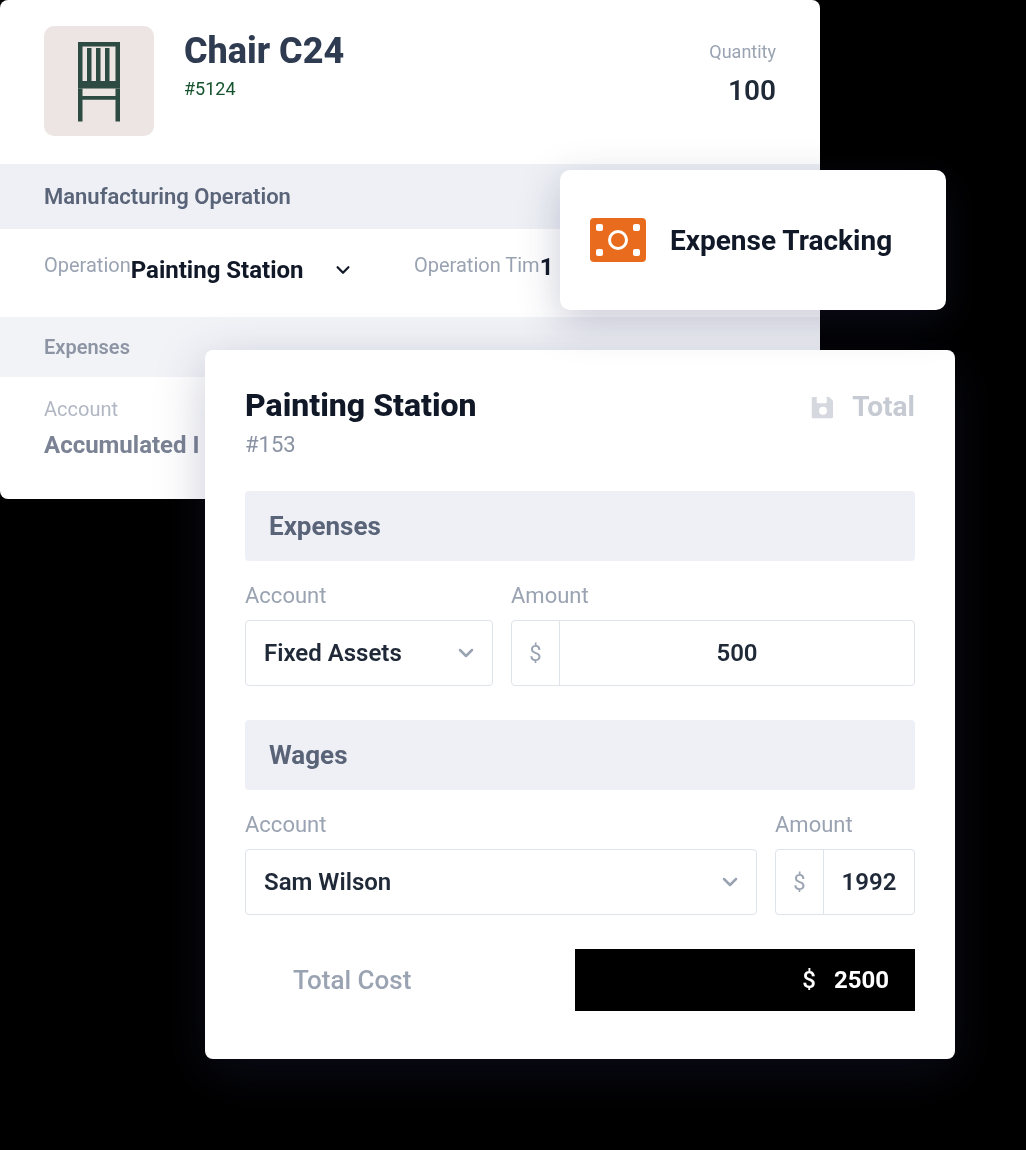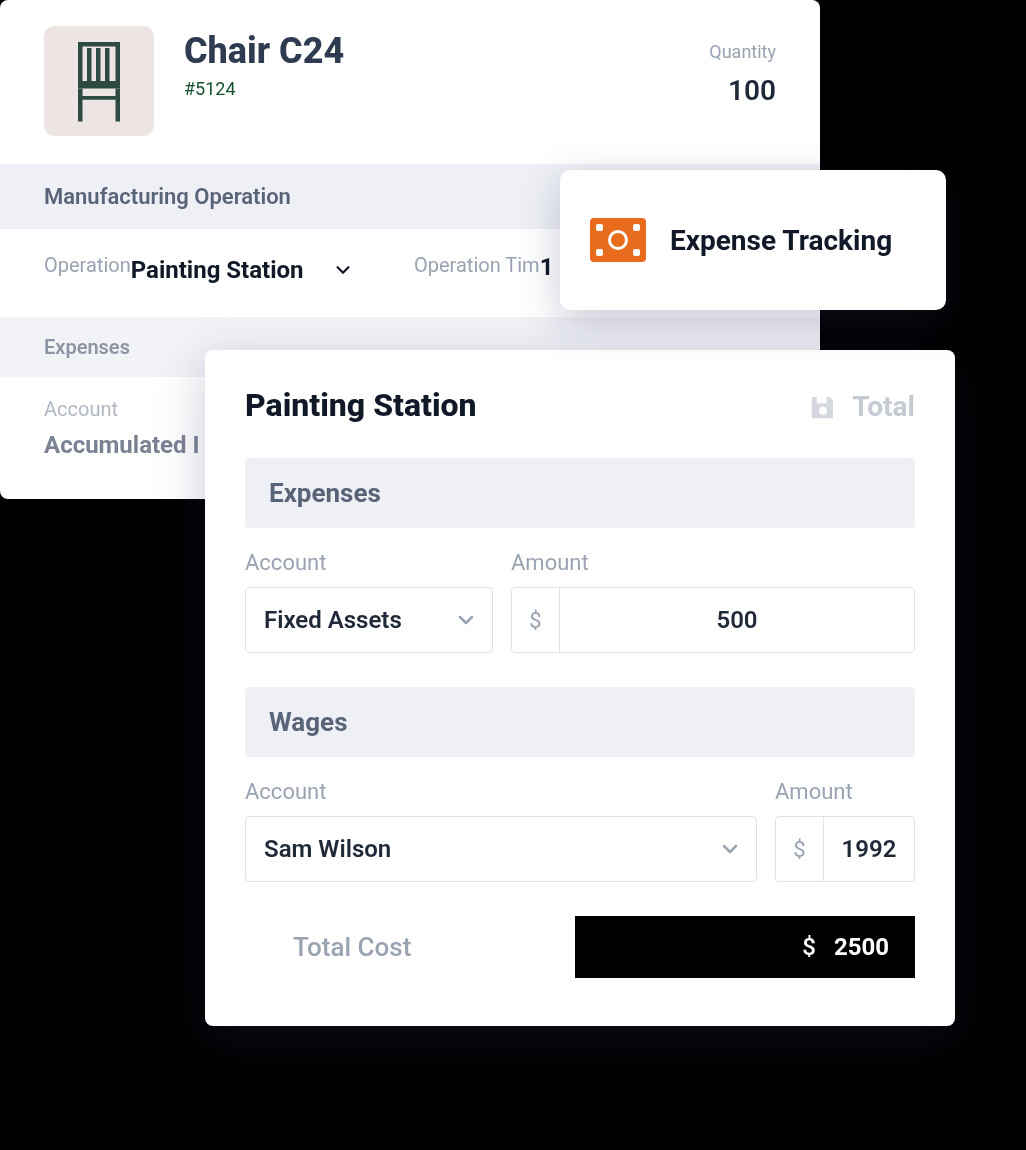--- a/index.html
+++ b/index.html
@@ -300,20 +300,21 @@
     <div class="c-dot cd3"></div>
     <div class="c-dot cd4"></div>
   </div>
   <div class="chip-text">Expense Tracking</div>
 </div>
 
 <div class="panel">
   <div class="panel-head">
     <div>
       <div class="panel-title">Painting Station</div>
+      <div class="panel-id">#153</div>
     </div>
     <div class="save-btn">
       <svg class="save-icn" viewBox="0 0 24 24">
         <path d="M4 4h13l3 3v13a1 1 0 0 1-1 1H4a1 1 0 0 1-1-1V5a1 1 0 0 1 1-1z" fill="#d5d8df"></path>
         <rect x="7" y="4" width="8" height="5" rx="1" fill="#fff"></rect>
         <circle cx="12" cy="15" r="3.2" fill="#fff"></circle>
       </svg>
       <span>Total</span>
     </div>
   </div>

